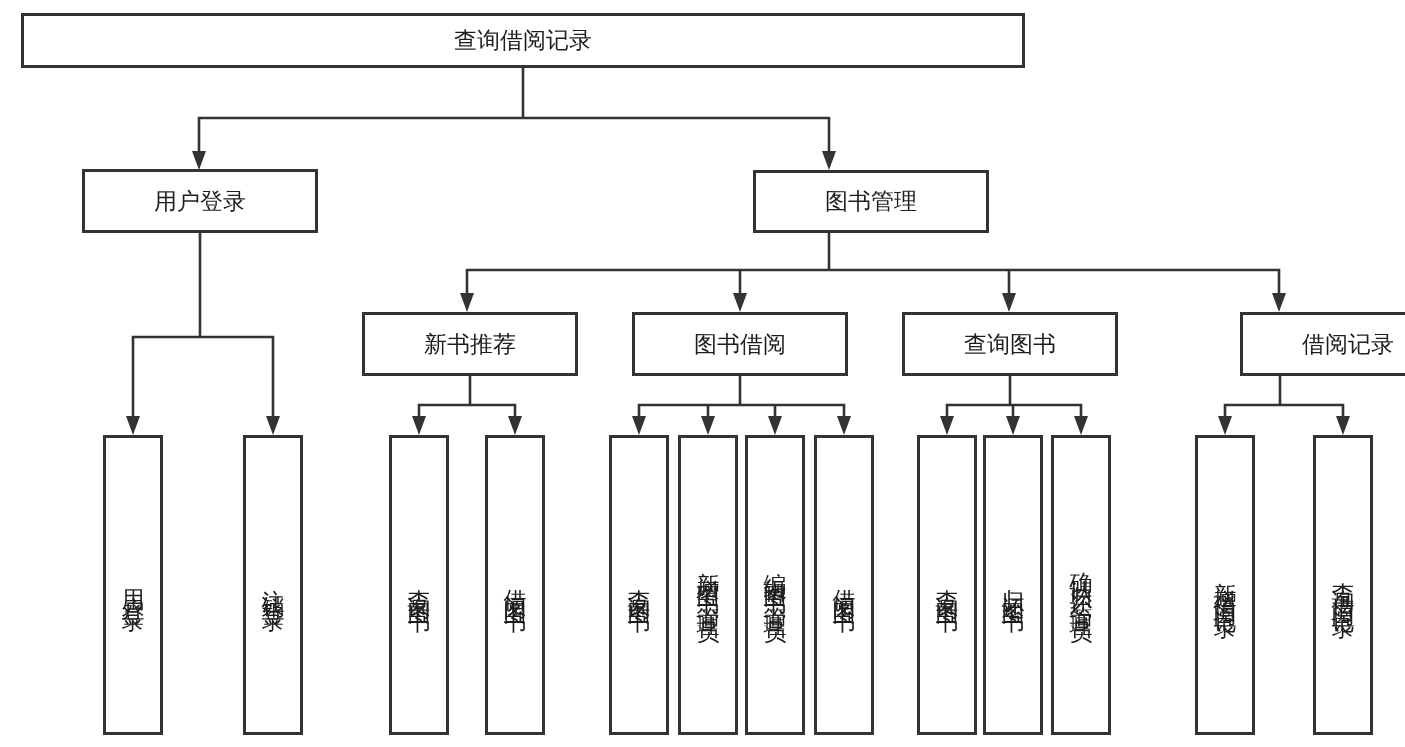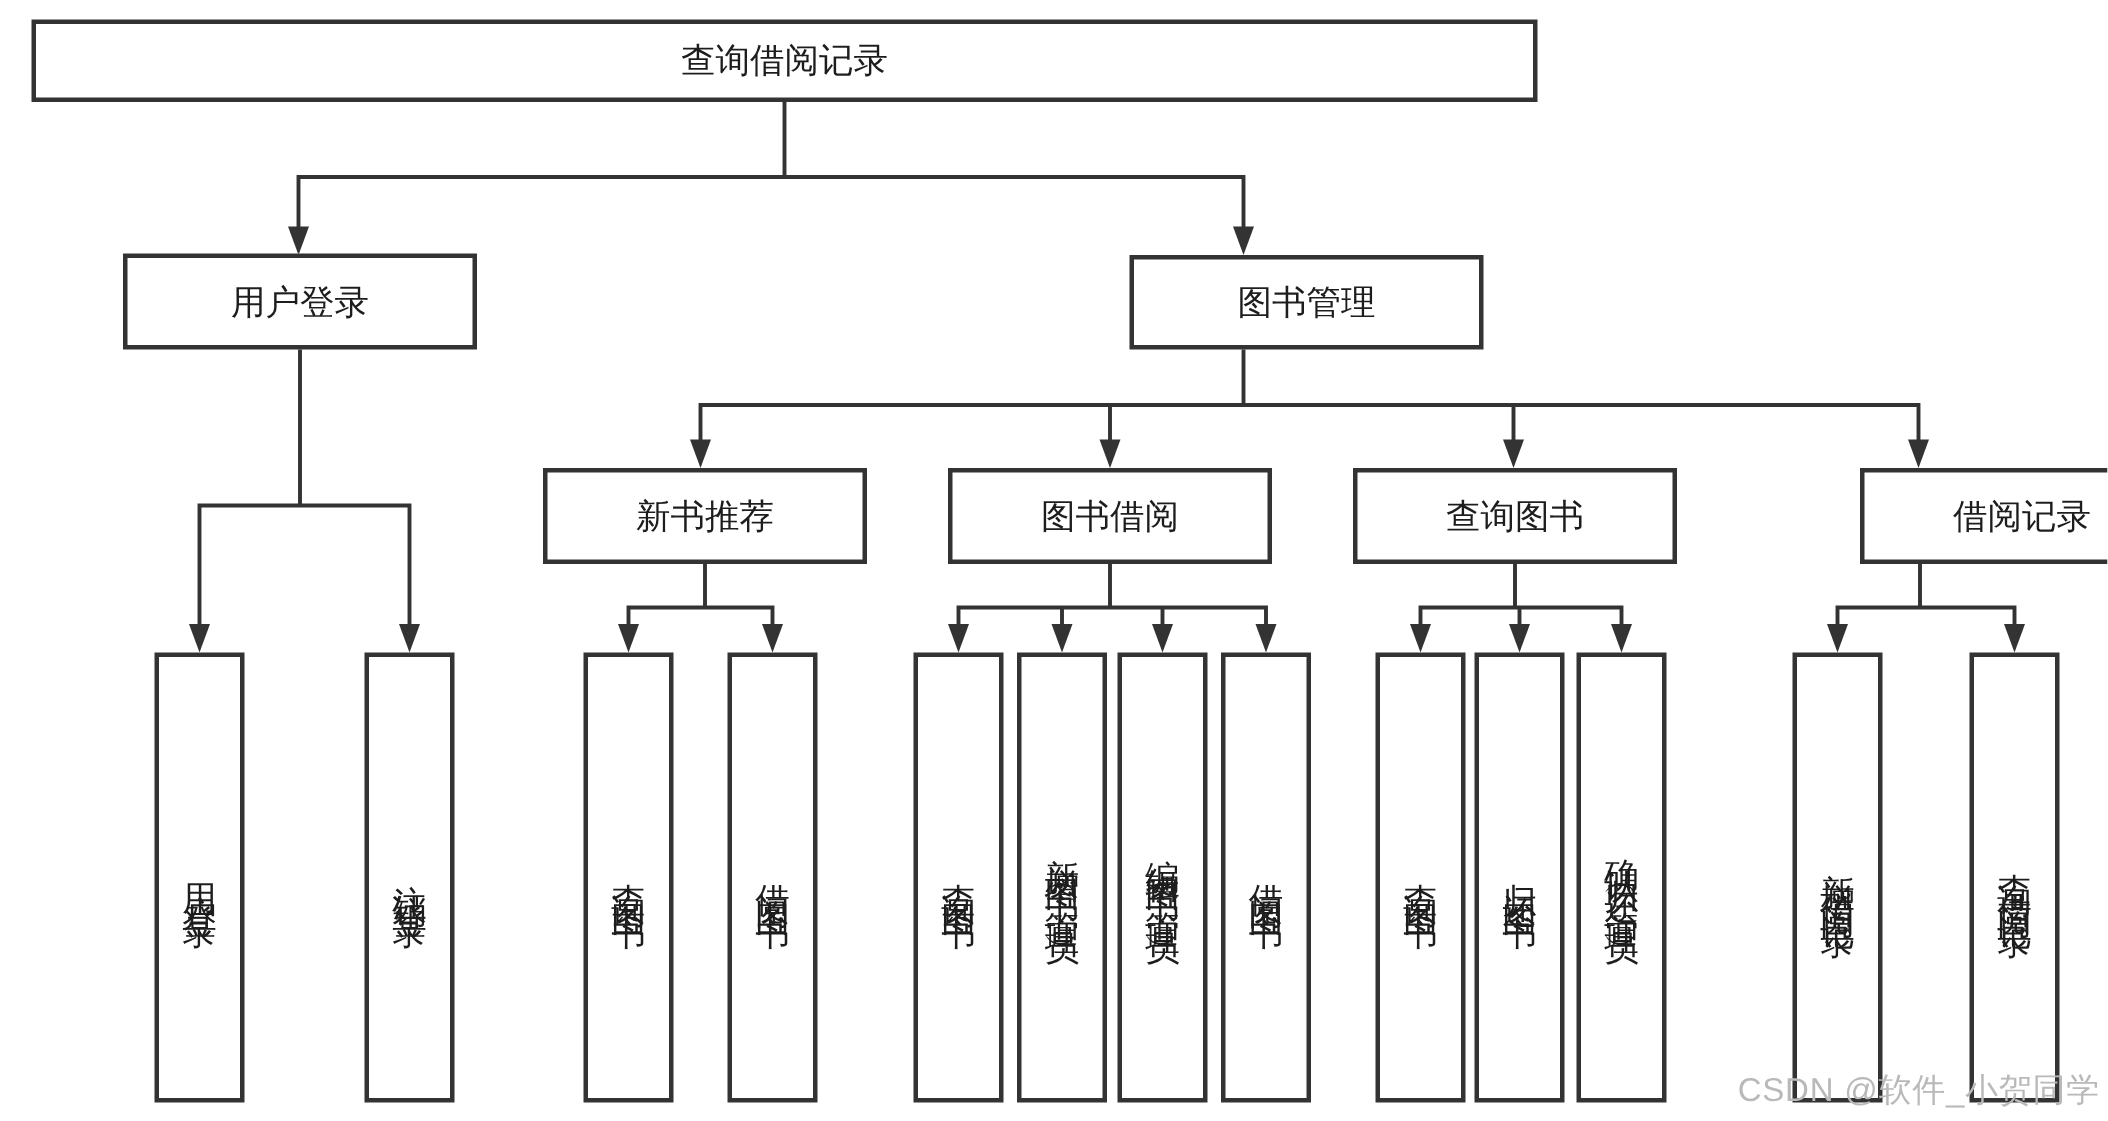--- a/index.html
+++ b/index.html
@@ -168,15 +168,14 @@
     <span>确认归还（管理员）</span>
   </div>
 
   <div class="node vnode leaf lf-5a">
     <span>新增借阅记录</span>
   </div>
   <div class="node vnode leaf lf-5b">
     <span>查询借阅记录</span>
   </div>
 
-  <div class="watermark">CSDN @软件_小贺同学</div>
 
 </div>
 
 </body></html>

